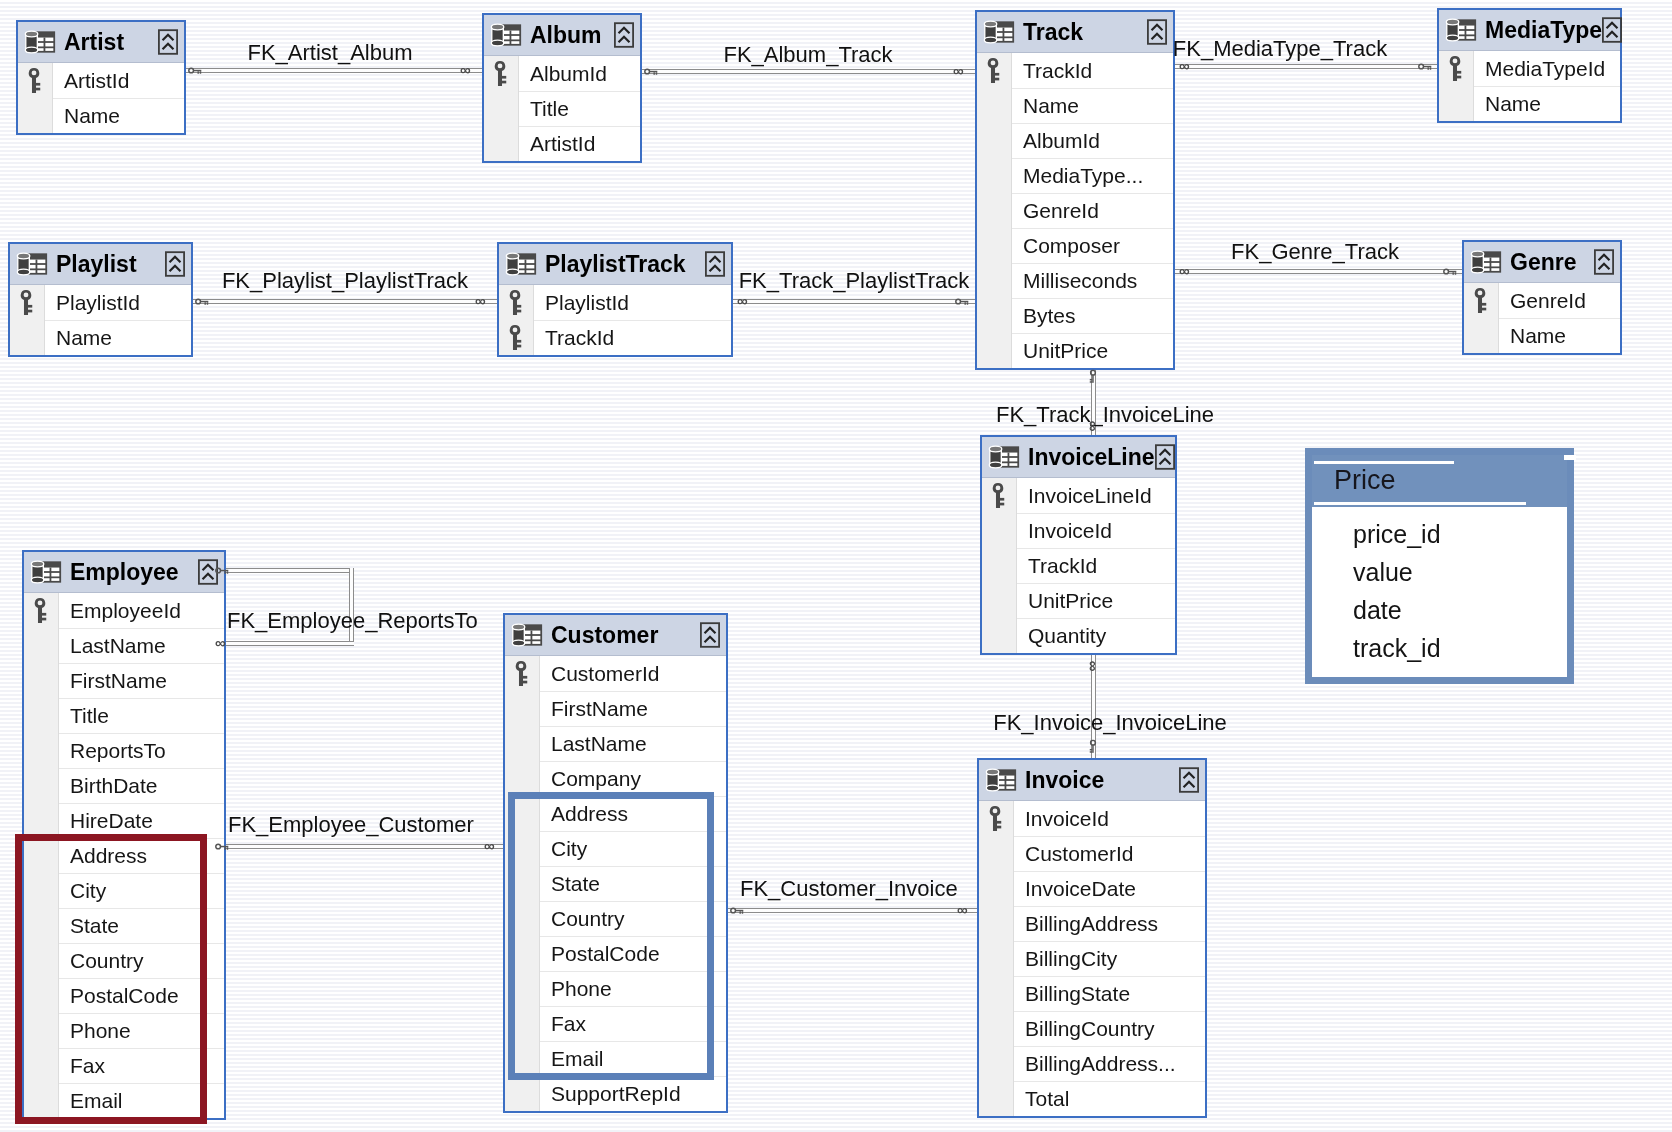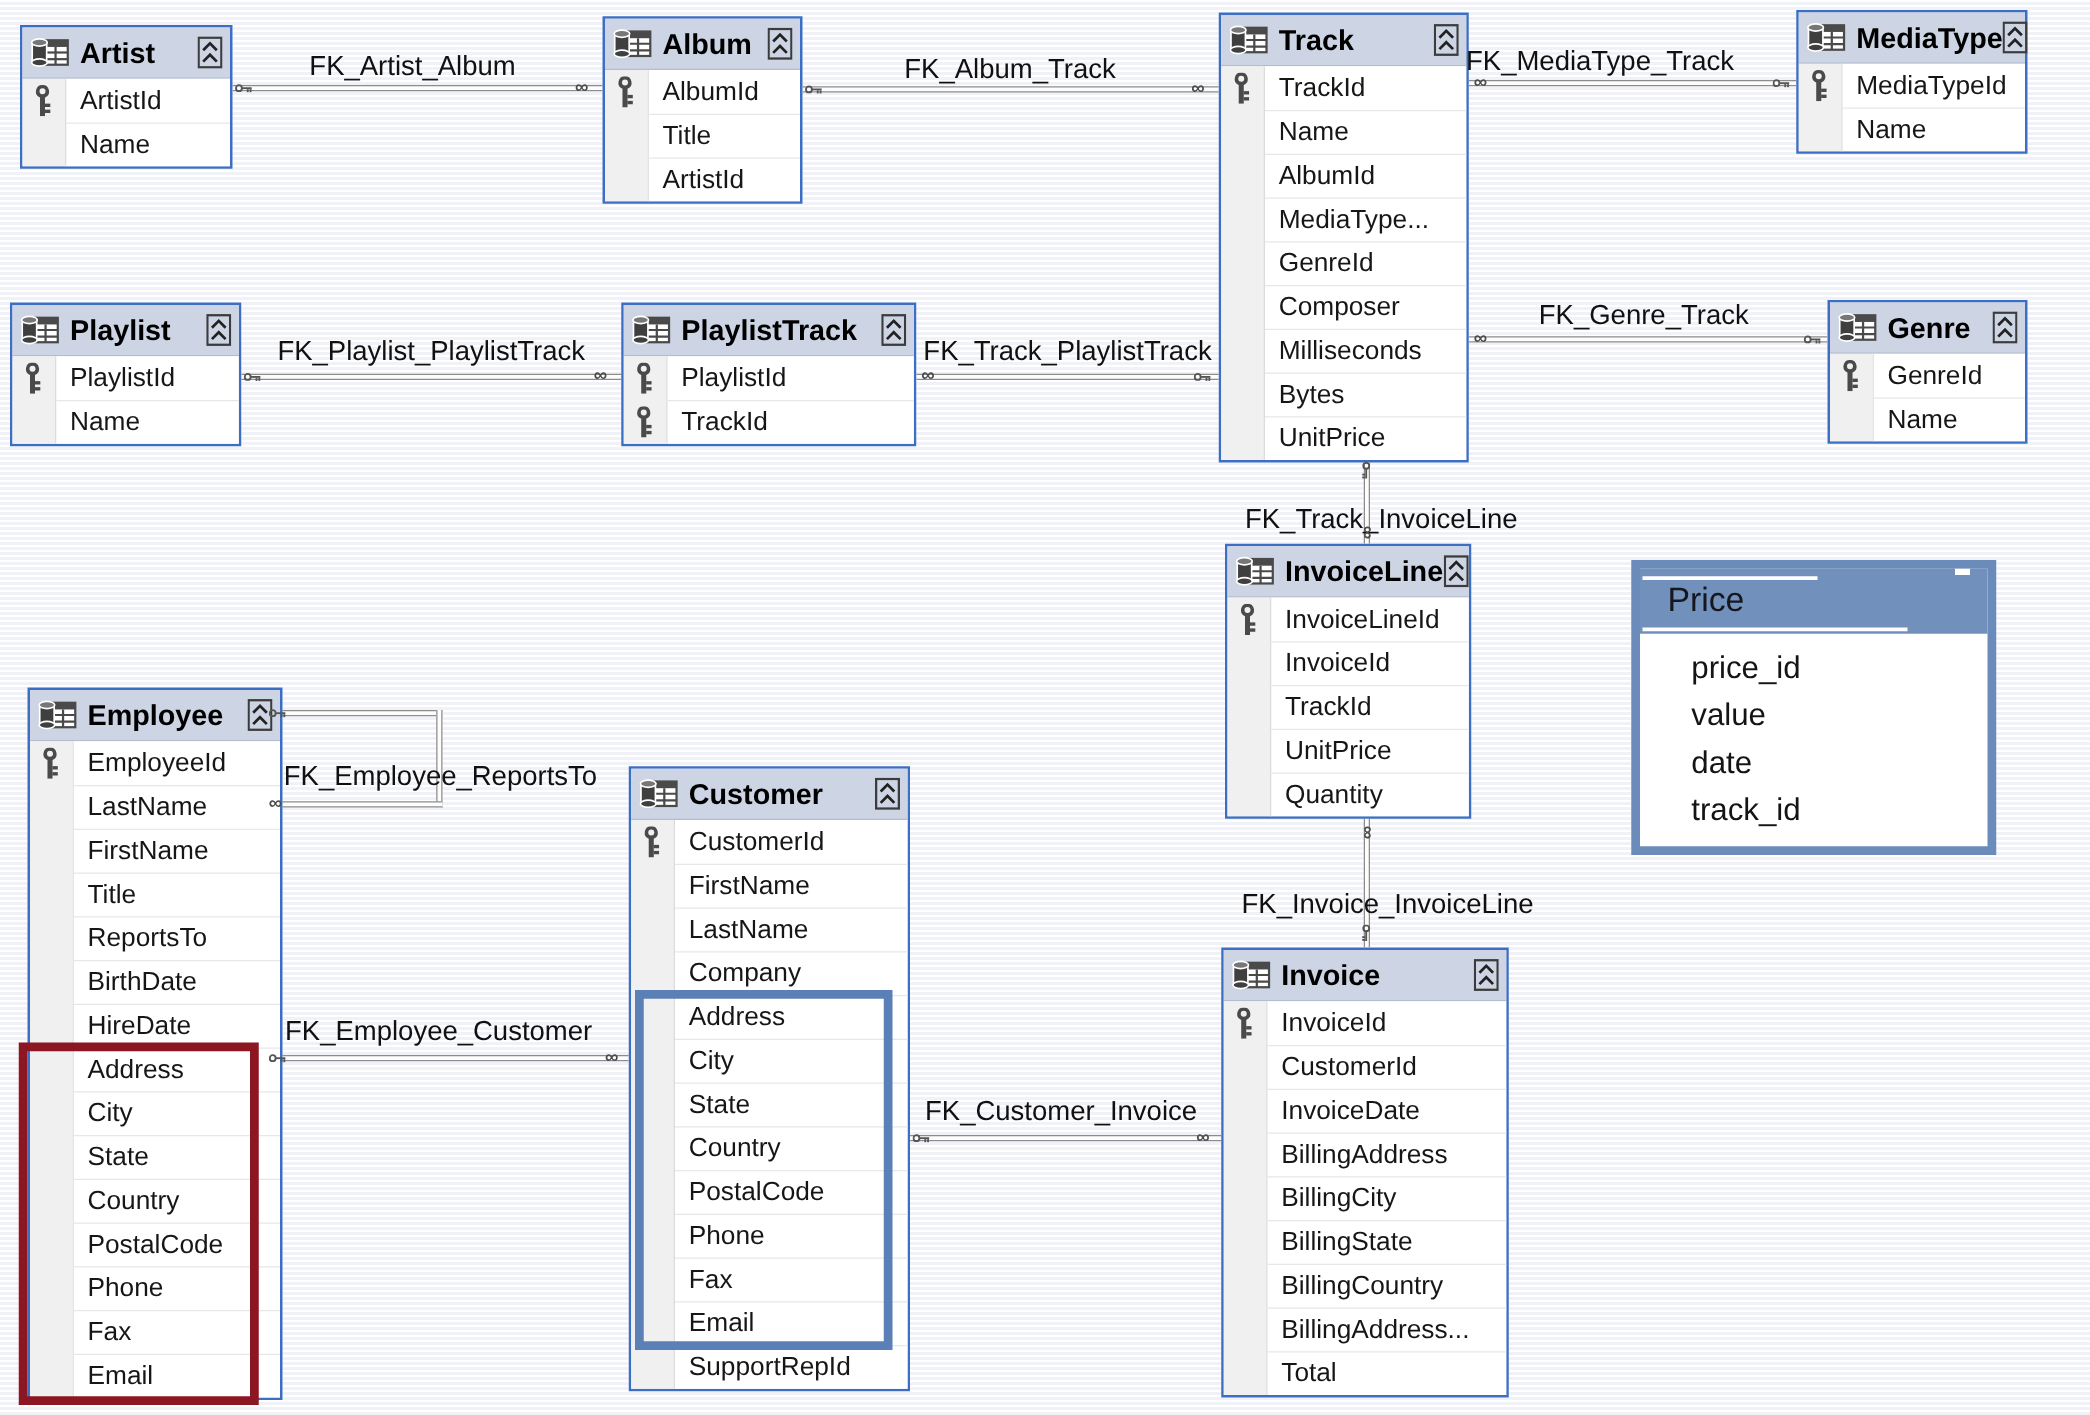--- a/index.html
+++ b/index.html
@@ -48,21 +48,21 @@
   .inf { position:absolute; z-index:3; font-size:15px; font-weight:bold; color:#4a4a4a; line-height:14px; }
   .rot90 { transform: rotate(90deg); }
 
   
   .hl { position:absolute; z-index:5; background:transparent; }
   .hl-red  { border:7px solid var(--employee-highlight, #8c1622); }
   .hl-blue { border:7px solid var(--customer-highlight, #5b80b8); }
 
   
   .price {
-    position:absolute; left:1305px; top:448px; width:292px; z-index:2;
+    position:absolute; left:1305px; top:448px; width:269px; z-index:2;
     border:7px solid var(--price-border, #6b8cba);
     background:#fff;
   }
   .price-hdr { position:relative; height:52px; background: var(--price-header-bg, #7191bc);
     font-size:27px; color:#16161d; padding:10px 0 0 22px; }
   .price-hdr .streak { position:absolute; background:#fff; }
   .price-body { padding:8px 0 10px 0; }
   .price-row { height:38px; line-height:38px; font-size:25px; color:#141414; padding-left:41px; white-space:nowrap; }
 </style>
 </head>

